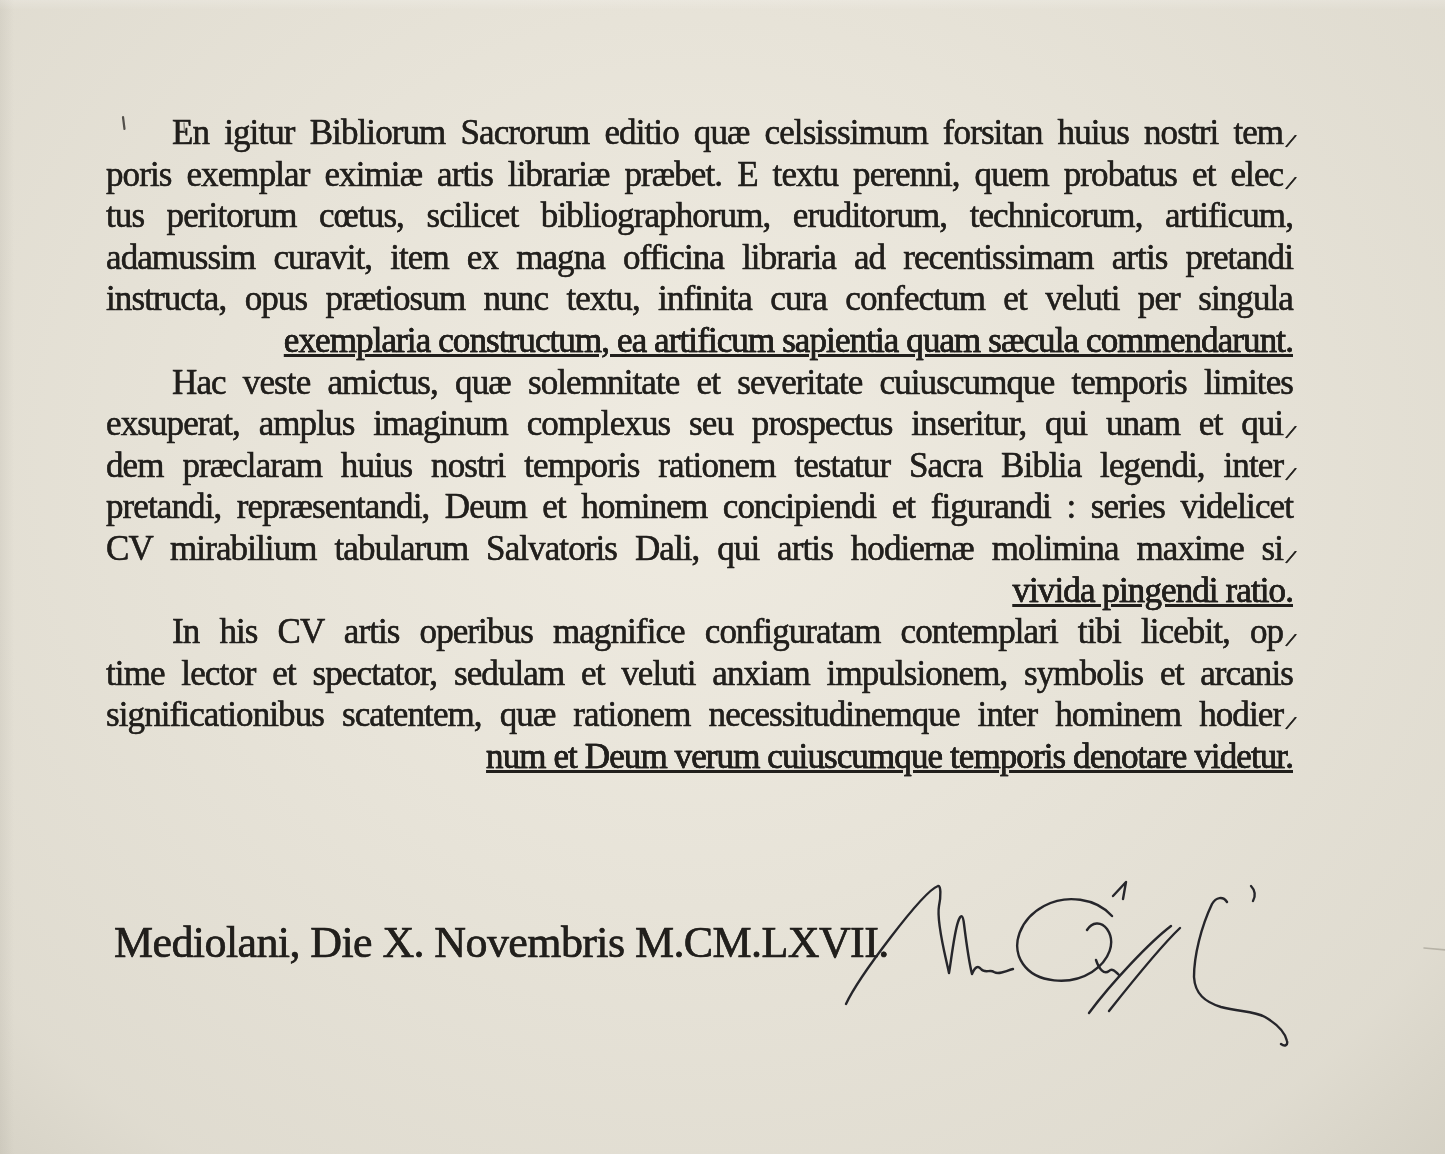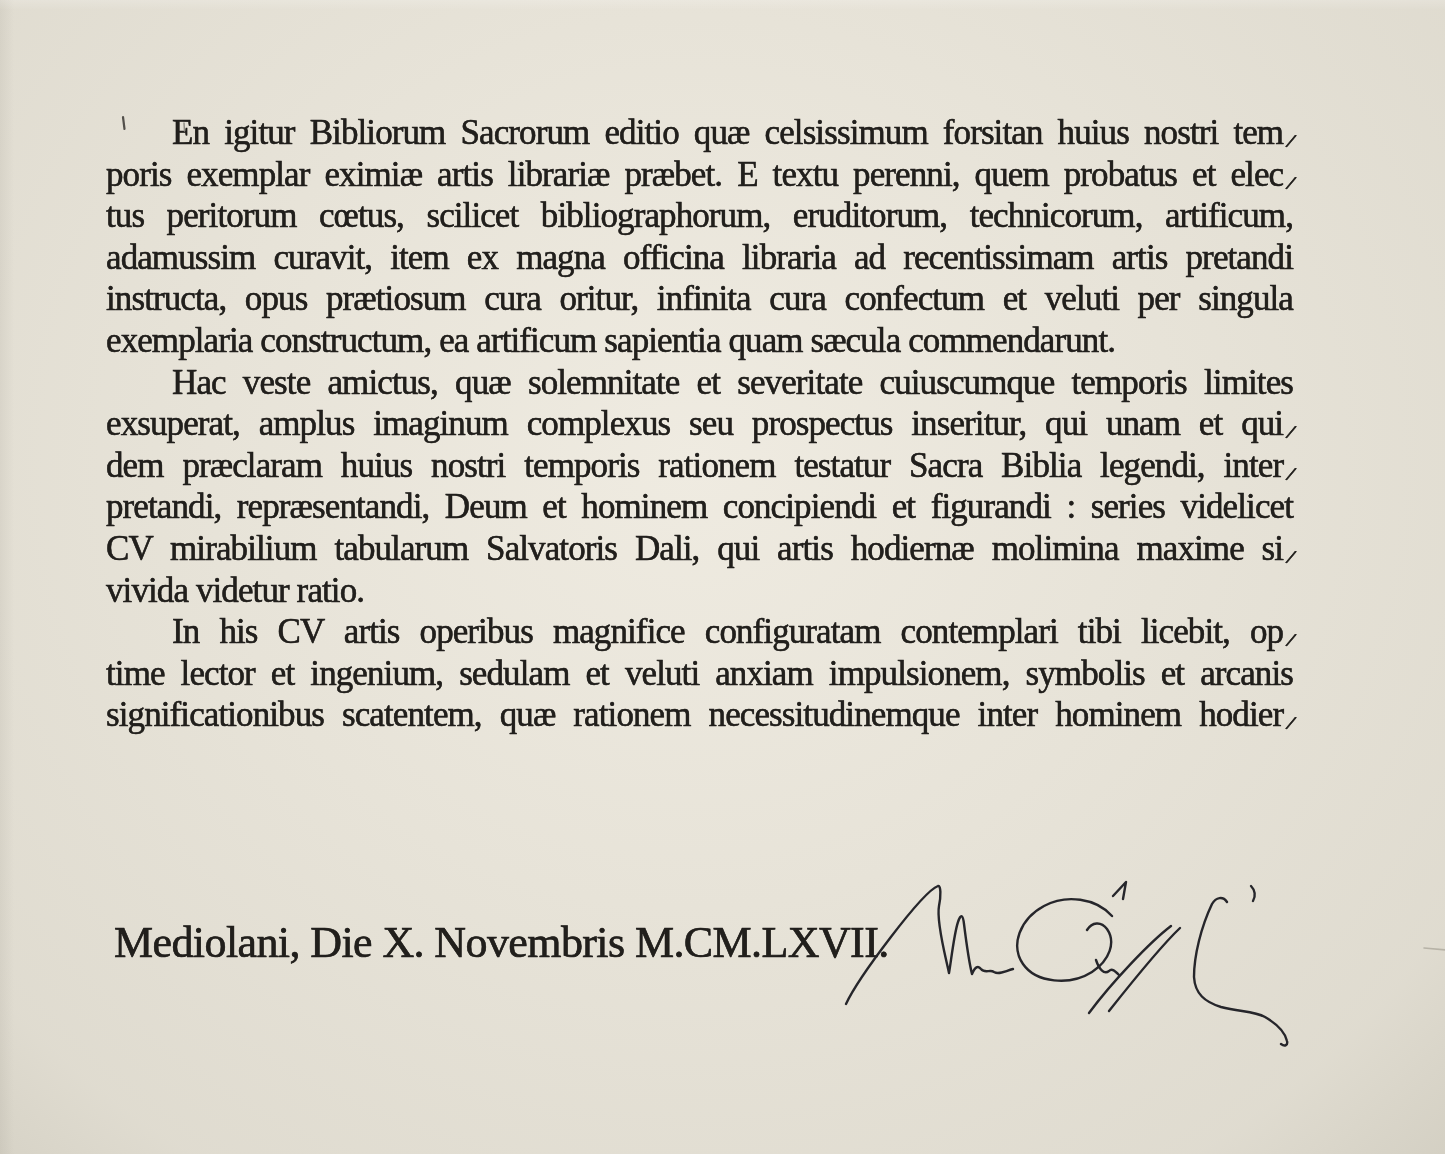--- a/index.html
+++ b/index.html
@@ -32,21 +32,21 @@
     width:1187px;
     font-size:35px;
     line-height:41.6px;
     letter-spacing:-0.9px;
     -webkit-text-stroke:0.5px #211f1c;
     text-shadow:0 0 .4px rgba(25,22,18,.65);
     z-index:2;
   }
   .line{white-space:normal;}
   .line.justify{text-align:justify;text-align-last:justify;}
-  .line.end{text-align:left;}
+  .line.end{text-align:right;text-decoration:underline;}
   .line.indent{padding-left:66px;}
   .hyph{
     display:inline-block;
     transform:rotate(14deg) scale(.82,.58) translateY(2px);
     transform-origin:60% 90%;
     margin-left:1px;
   }
   .dateline{
     position:absolute;
     left:114px;top:917px;
@@ -65,31 +65,32 @@
 </head>
 <body>
 
 <div class="page">
 
   <div class="text-block" id="text-block">
       <div class="line justify indent">En igitur Bibliorum Sacrorum editio quæ celsissimum forsitan huius nostri tem<span class="hyph">/</span></div>
       <div class="line justify">poris exemplar eximiæ artis librariæ præbet. E textu perenni, quem probatus et elec<span class="hyph">/</span></div>
       <div class="line justify">tus peritorum cœtus, scilicet bibliographorum, eruditorum, technicorum, artificum,</div>
       <div class="line justify">adamussim curavit, item ex magna officina libraria ad recentissimam artis pretandi</div>
-      <div class="line justify">instructa, opus prætiosum cura oritur, infinita cura confectum et veluti per singula</div>
+      <div class="line justify">instructa, opus prætiosum nunc textu, infinita cura confectum et veluti per singula</div>
       <div class="line end">exemplaria constructum, ea artificum sapientia quam sæcula commendarunt.</div>
       <div class="line justify indent">Hac veste amictus, quæ solemnitate et severitate cuiuscumque temporis limites</div>
       <div class="line justify">exsuperat, amplus imaginum complexus seu prospectus inseritur, qui unam et qui<span class="hyph">/</span></div>
       <div class="line justify">dem præclaram huius nostri temporis rationem testatur Sacra Biblia legendi, inter<span class="hyph">/</span></div>
       <div class="line justify">pretandi, repræsentandi, Deum et hominem concipiendi et figurandi : series videlicet</div>
       <div class="line justify">CV mirabilium tabularum Salvatoris Dali, qui artis hodiernæ molimina maxime si<span class="hyph">/</span></div>
-      <div class="line end">vivida videtur ratio.</div>
+      <div class="line end">vivida pingendi ratio.</div>
       <div class="line justify indent">In his CV artis operibus magnifice configuratam contemplari tibi licebit, op<span class="hyph">/</span></div>
-      <div class="line justify">time lector et ingenium, sedulam et veluti anxiam impulsionem, symbolis et arcanis</div>
+      <div class="line justify">time lector et spectator, sedulam et veluti anxiam impulsionem, symbolis et arcanis</div>
       <div class="line justify">significationibus scatentem, quæ rationem necessitudinemque inter hominem hodier<span class="hyph">/</span></div>
+      <div class="line end">num et Deum verum cuiuscumque temporis denotare videtur.</div>
     </div>
 
   <div class="dateline">Mediolani, Die X. Novembris M.CM.LXVII.</div>
 
   <svg class="overlay" viewBox="0 0 1445 1154" width="1445" height="1154" aria-hidden="true">
 
     <path d="M 123,117 L 124.5,129" stroke="#53504b" stroke-width="2.2" stroke-linecap="round" fill="none"></path>
     <path d="M 184,123 L 184.5,131" stroke="#918e86" stroke-width="1.5" stroke-linecap="round" fill="none"></path>
 
     <g stroke="#26262b" stroke-width="2.4" fill="none" stroke-linecap="round" stroke-linejoin="round">

